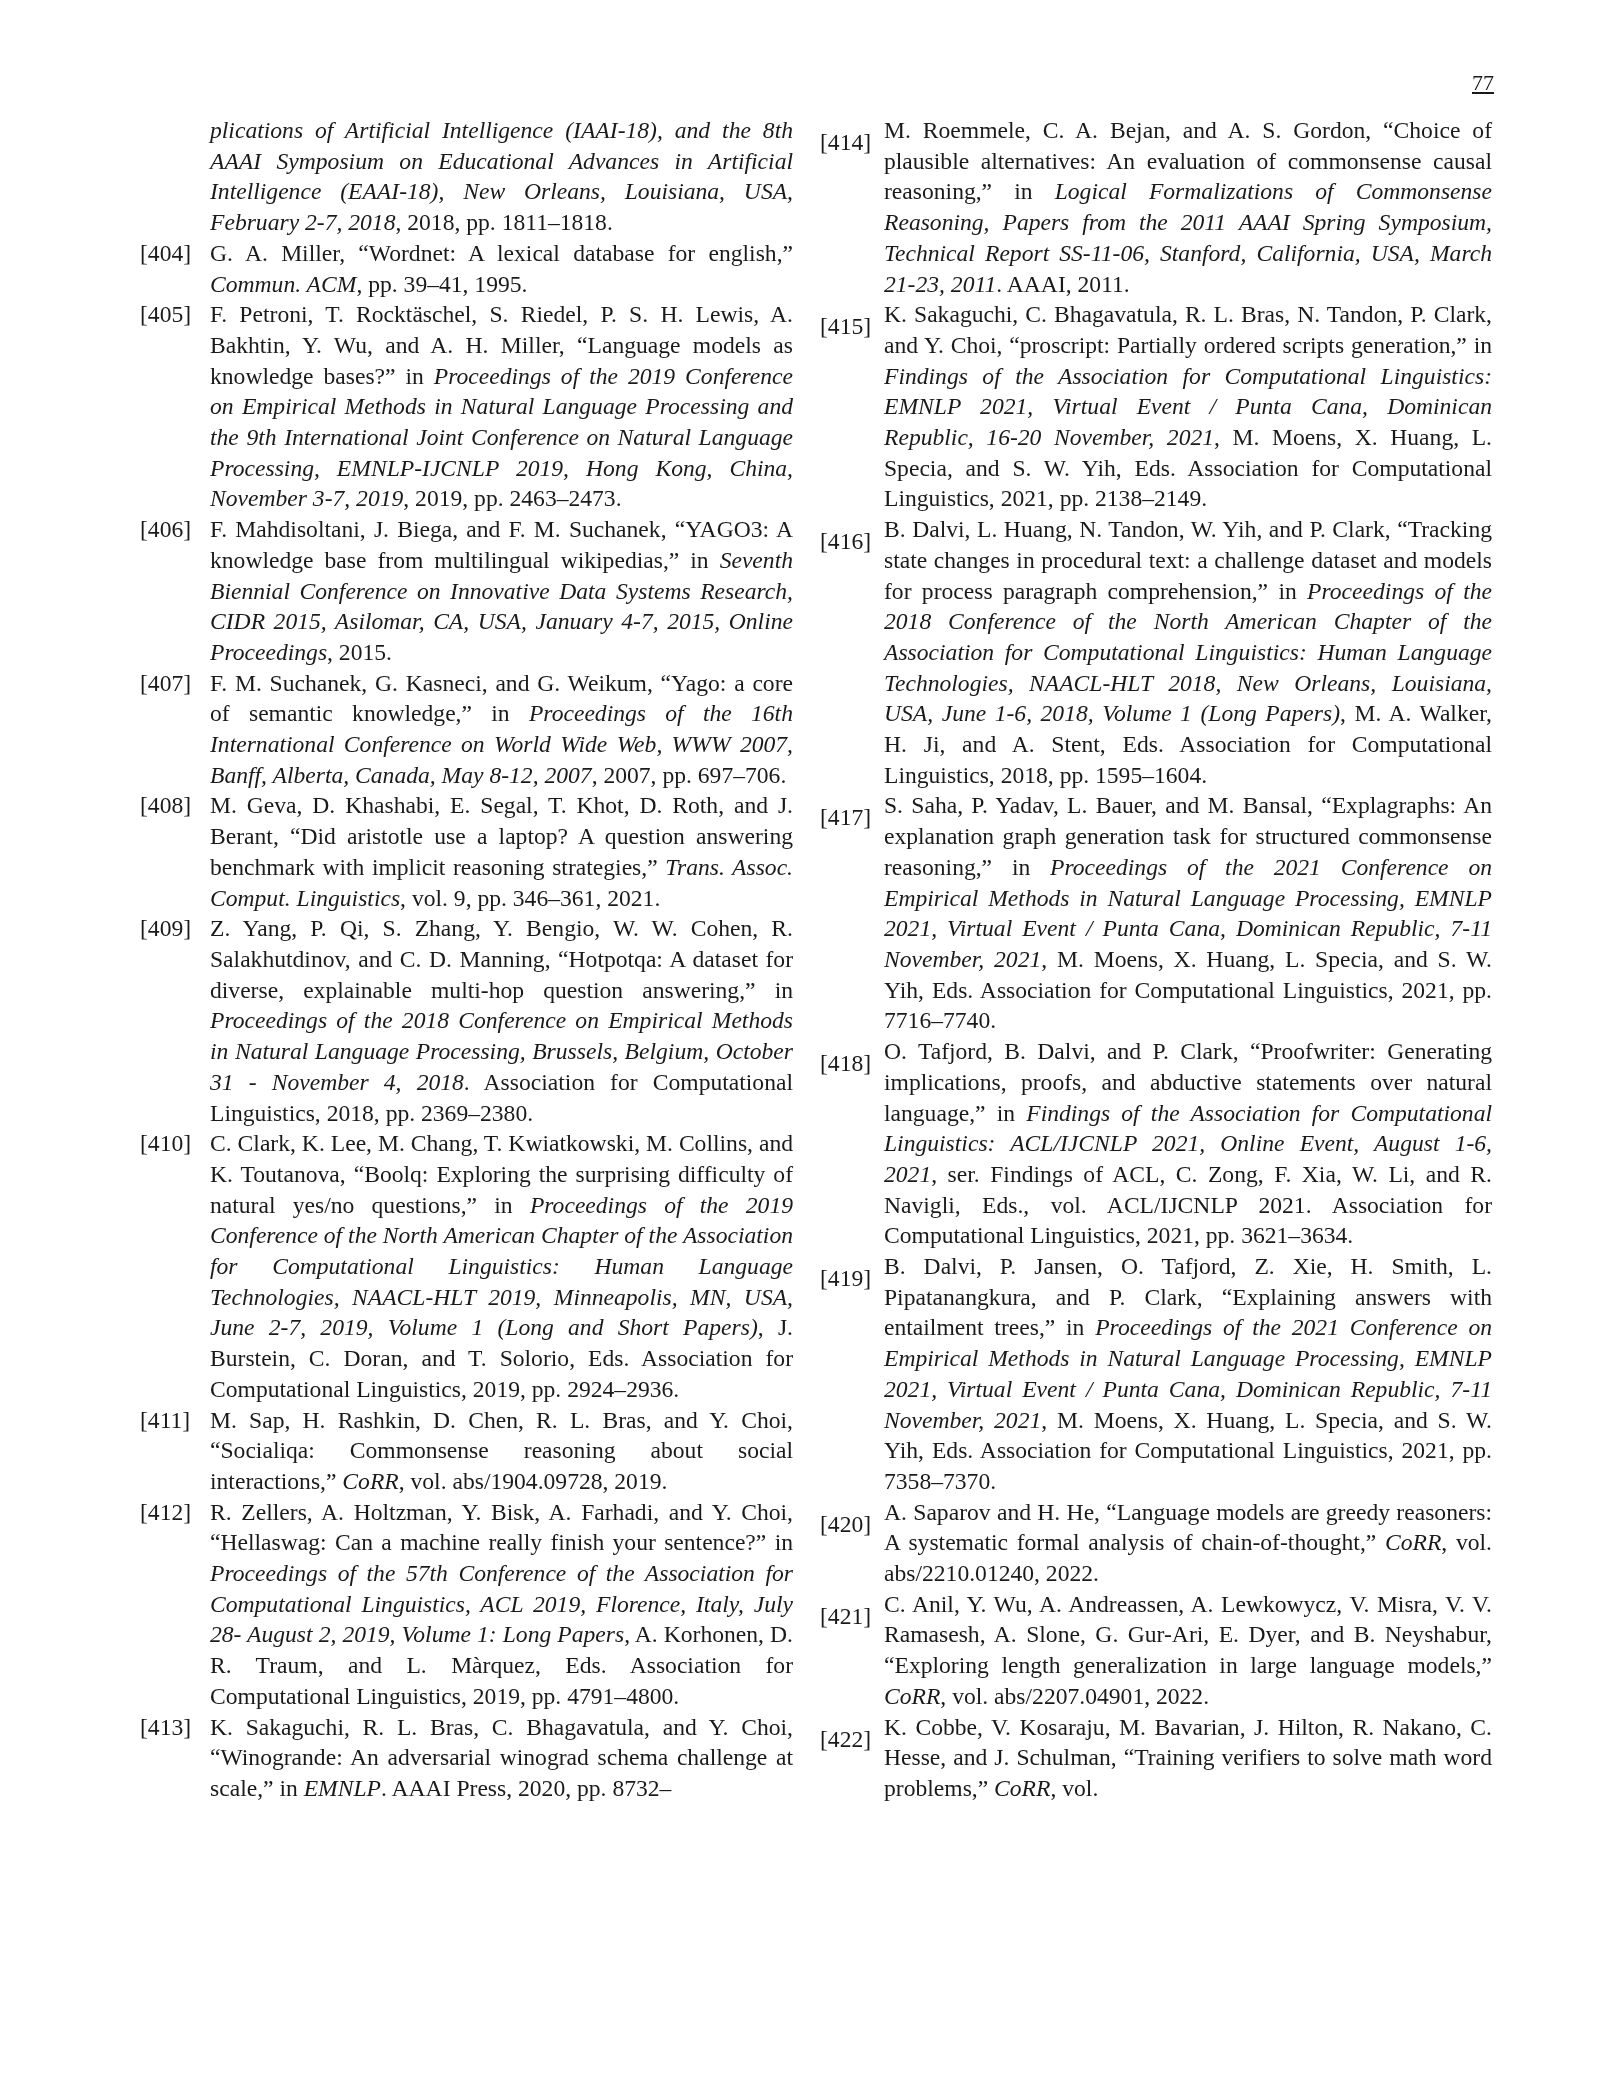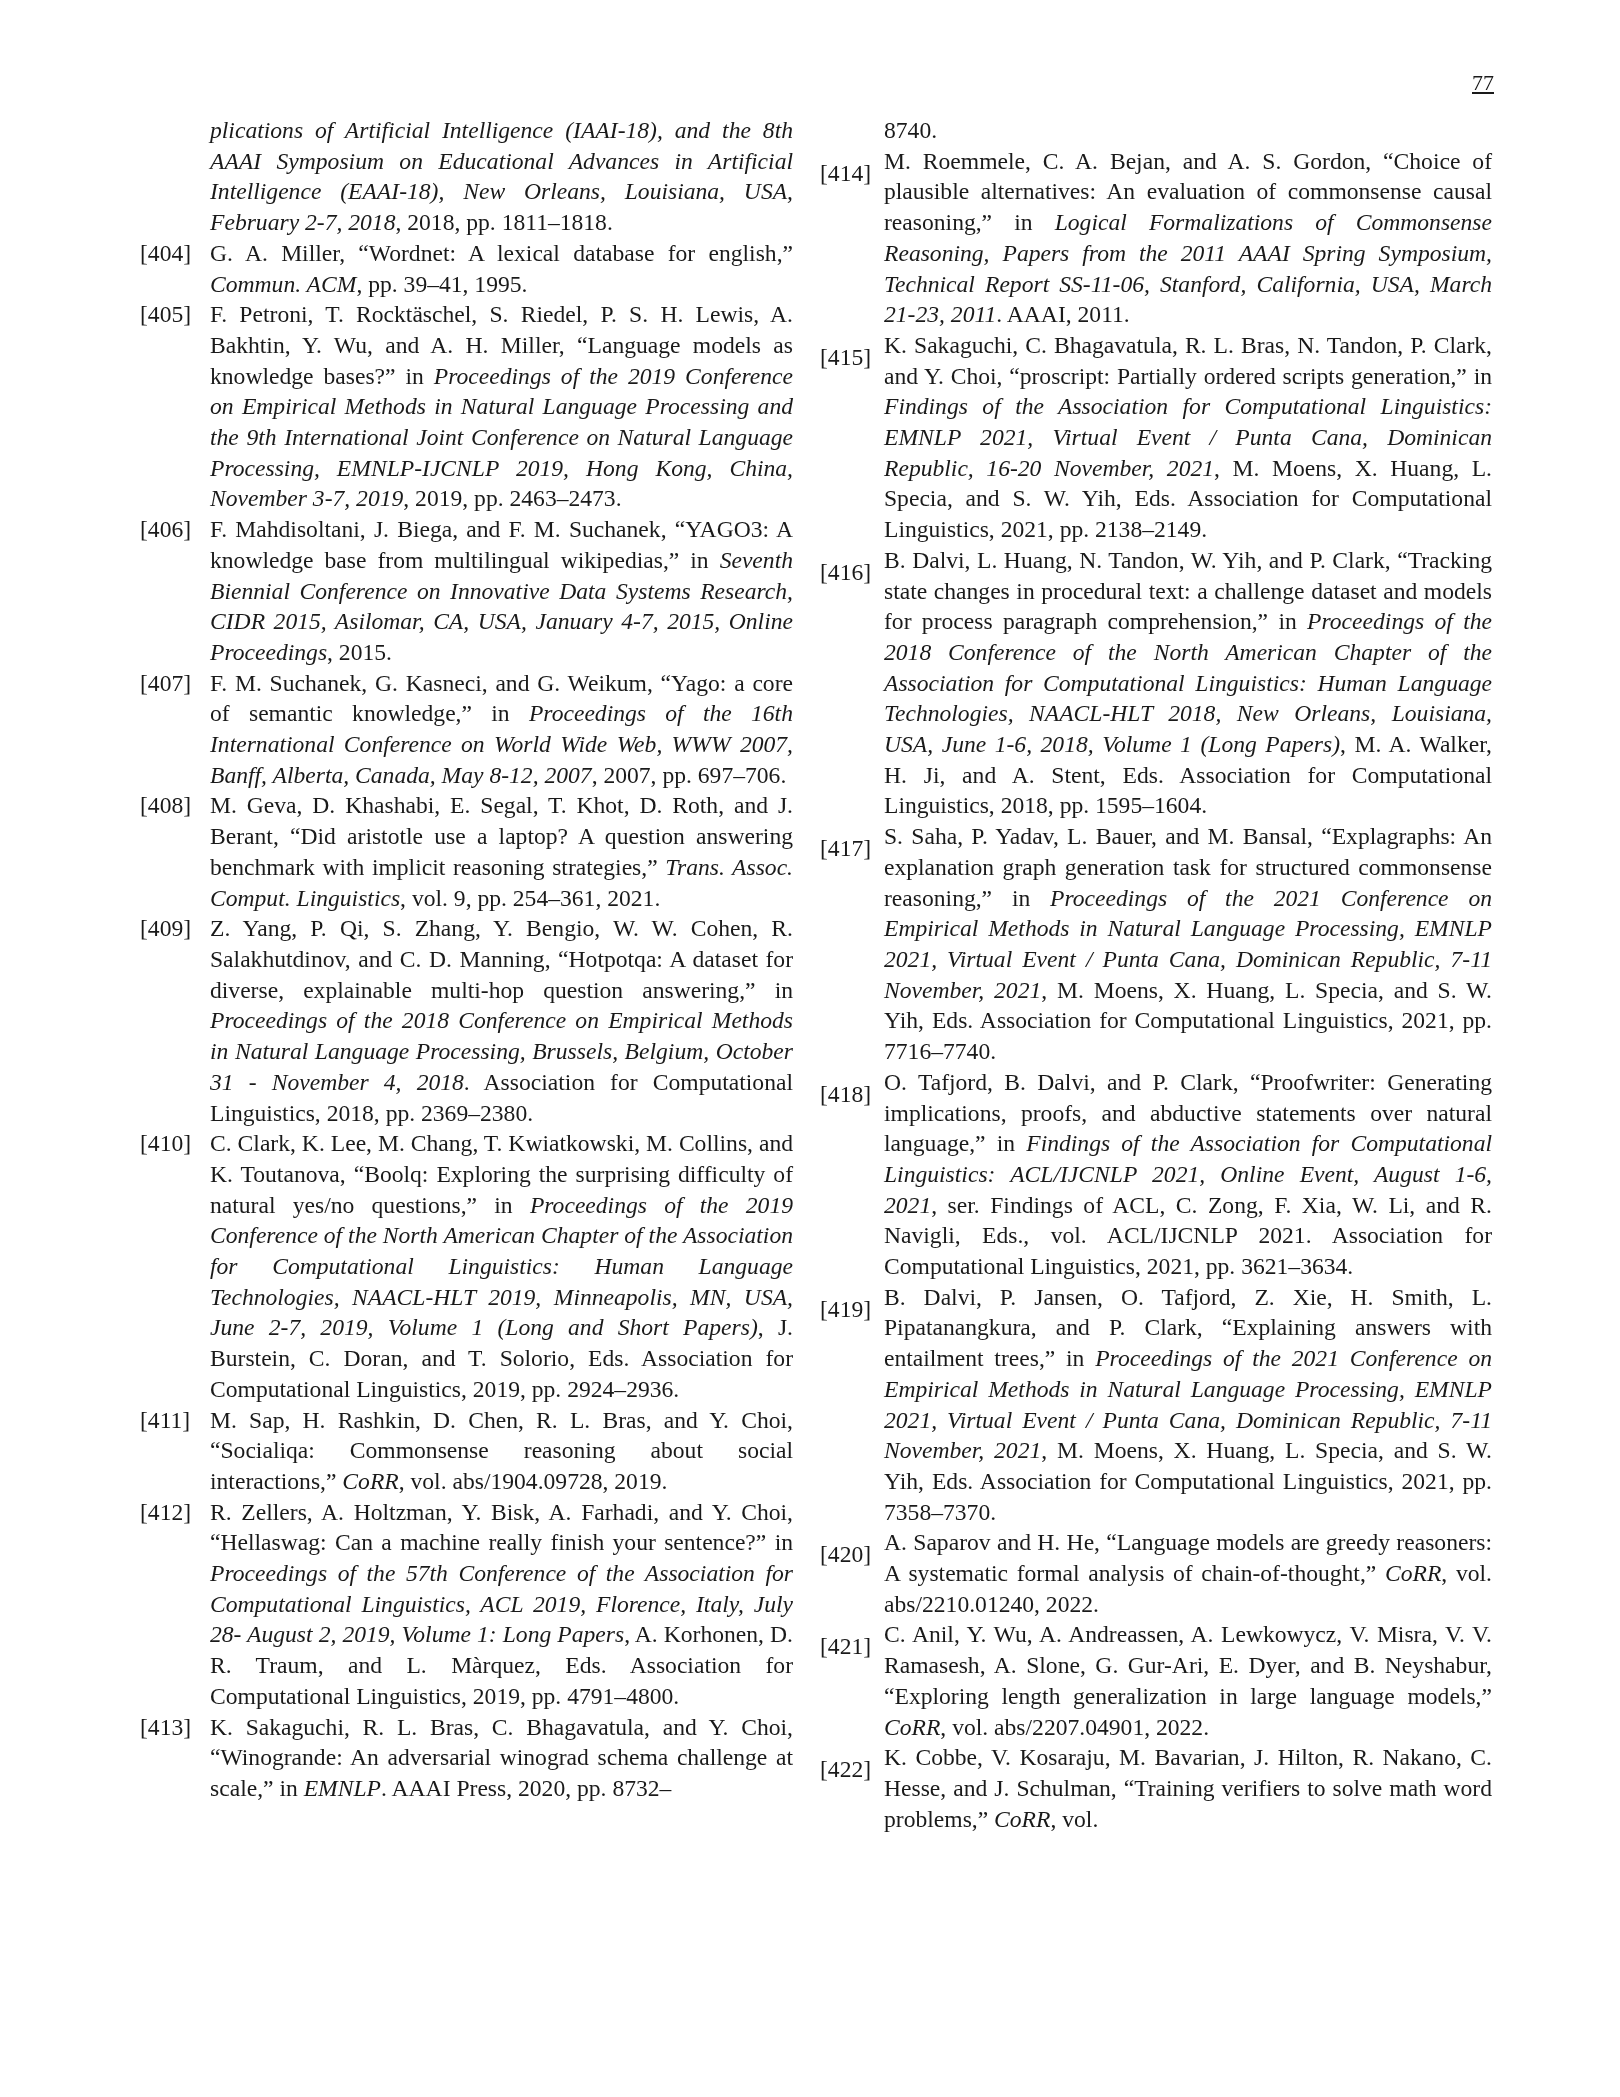--- a/index.html
+++ b/index.html
@@ -19,29 +19,28 @@
 <body>
 
 <div class="page-number">77</div>
 
 <div class="col left" id="col-left">
     <div class="ref cont"><span class="body"><i>plications of Artificial Intelligence (IAAI-18), and the 8th AAAI Symposium on Educational Advances in Artificial Intelligence (EAAI-18), New Orleans, Louisiana, USA, February 2-7, 2018</i><span>, 2018, pp. 1811–1818.</span></span></div>
     <div class="ref"><span class="num">[404]</span><span class="body"><span>G. A. Miller, “Wordnet: A lexical database for english,” </span><i>Commun. ACM</i><span>, pp. 39–41, 1995.</span></span></div>
     <div class="ref"><span class="num">[405]</span><span class="body"><span>F. Petroni, T. Rocktäschel, S. Riedel, P. S. H. Lewis, A. Bakhtin, Y. Wu, and A. H. Miller, “Language models as knowledge bases?” in </span><i>Proceedings of the 2019 Conference on Empirical Methods in Natural Language Processing and the 9th International Joint Conference on Natural Language Processing, EMNLP-IJCNLP 2019, Hong Kong, China, November 3-7, 2019</i><span>, 2019, pp. 2463–2473.</span></span></div>
     <div class="ref"><span class="num">[406]</span><span class="body"><span>F. Mahdisoltani, J. Biega, and F. M. Suchanek, “YAGO3: A knowledge base from multilingual wikipedias,” in </span><i>Seventh Biennial Conference on Innovative Data Systems Research, CIDR 2015, Asilomar, CA, USA, January 4-7, 2015, Online Proceedings</i><span>, 2015.</span></span></div>
     <div class="ref"><span class="num">[407]</span><span class="body"><span>F. M. Suchanek, G. Kasneci, and G. Weikum, “Yago: a core of semantic knowledge,” in </span><i>Proceedings of the 16th International Conference on World Wide Web, WWW 2007, Banff, Alberta, Canada, May 8-12, 2007</i><span>, 2007, pp. 697–706.</span></span></div>
-    <div class="ref"><span class="num">[408]</span><span class="body"><span>M. Geva, D. Khashabi, E. Segal, T. Khot, D. Roth, and J. Berant, “Did aristotle use a laptop? A question answering benchmark with implicit reasoning strategies,” </span><i>Trans. Assoc. Comput. Linguistics</i><span>, vol. 9, pp. 254–361, 2021.</span></span></div>
+    <div class="ref"><span class="num">[408]</span><span class="body"><span>M. Geva, D. Khashabi, E. Segal, T. Khot, D. Roth, and J. Berant, “Did aristotle use a laptop? A question answering benchmark with implicit reasoning strategies,” </span><i>Trans. Assoc. Comput. Linguistics</i><span>, vol. 9, pp. 346–361, 2021.</span></span></div>
     <div class="ref"><span class="num">[409]</span><span class="body"><span>Z. Yang, P. Qi, S. Zhang, Y. Bengio, W. W. Cohen, R. Salakhutdinov, and C. D. Manning, “Hotpotqa: A dataset for diverse, explainable multi-hop question answering,” in </span><i>Proceedings of the 2018 Conference on Empirical Methods in Natural Language Processing, Brussels, Belgium, October 31 - November 4, 2018</i><span>.   Association for Computational Linguistics, 2018, pp. 2369–2380.</span></span></div>
     <div class="ref"><span class="num">[410]</span><span class="body"><span>C. Clark, K. Lee, M. Chang, T. Kwiatkowski, M. Collins, and K. Toutanova, “Boolq: Exploring the surprising difficulty of natural yes/no questions,” in </span><i>Proceedings of the 2019 Conference of the North American Chapter of the Association for Computational Linguistics: Human Language Technologies, NAACL-HLT 2019, Minneapolis, MN, USA, June 2-7, 2019, Volume 1 (Long and Short Papers)</i><span>, J. Burstein, C. Doran, and T. Solorio, Eds. Association for Computational Linguistics, 2019, pp. 2924–2936.</span></span></div>
     <div class="ref"><span class="num">[411]</span><span class="body"><span>M. Sap, H. Rashkin, D. Chen, R. L. Bras, and Y. Choi, “Socialiqa: Commonsense reasoning about social interactions,” </span><i>CoRR</i><span>, vol. abs/1904.09728, 2019.</span></span></div>
     <div class="ref"><span class="num">[412]</span><span class="body"><span>R. Zellers, A. Holtzman, Y. Bisk, A. Farhadi, and Y. Choi, “Hellaswag: Can a machine really finish your sentence?” in </span><i>Proceedings of the 57th Conference of the Association for Computational Linguistics, ACL 2019, Florence, Italy, July 28- August 2, 2019, Volume 1: Long Papers</i><span>, A. Korhonen, D. R. Traum, and L. Màrquez, Eds.   Association for Computational Linguistics, 2019, pp. 4791–4800.</span></span></div>
     <div class="ref"><span class="num">[413]</span><span class="body"><span>K. Sakaguchi, R. L. Bras, C. Bhagavatula, and Y. Choi, “Winogrande: An adversarial winograd schema challenge at scale,” in </span><i>EMNLP</i><span>.   AAAI Press, 2020, pp. 8732–</span></span></div>
   </div>
 <div class="col right" id="col-right">
-    <div class="ref cont"><span class="body"><span>8740.</span></span></div>
     <div class="ref"><span class="num">[414]</span><span class="body"><span>M. Roemmele, C. A. Bejan, and A. S. Gordon, “Choice of plausible alternatives: An evaluation of commonsense causal reasoning,” in </span><i>Logical Formalizations of Commonsense Reasoning, Papers from the 2011 AAAI Spring Symposium, Technical Report SS-11-06, Stanford, California, USA, March 21-23, 2011</i><span>.   AAAI, 2011.</span></span></div>
     <div class="ref"><span class="num">[415]</span><span class="body"><span>K. Sakaguchi, C. Bhagavatula, R. L. Bras, N. Tandon, P. Clark, and Y. Choi, “proscript: Partially ordered scripts generation,” in </span><i>Findings of the Association for Computational Linguistics: EMNLP 2021, Virtual Event / Punta Cana, Dominican Republic, 16-20 November, 2021</i><span>, M. Moens, X. Huang, L. Specia, and S. W. Yih, Eds. Association for Computational Linguistics, 2021, pp. 2138–2149.</span></span></div>
     <div class="ref"><span class="num">[416]</span><span class="body"><span>B. Dalvi, L. Huang, N. Tandon, W. Yih, and P. Clark, “Tracking state changes in procedural text: a challenge dataset and models for process paragraph comprehension,” in </span><i>Proceedings of the 2018 Conference of the North American Chapter of the Association for Computational Linguistics: Human Language Technologies, NAACL-HLT 2018, New Orleans, Louisiana, USA, June 1-6, 2018, Volume 1 (Long Papers)</i><span>, M. A. Walker, H. Ji, and A. Stent, Eds.   Association for Computational Linguistics, 2018, pp. 1595–1604.</span></span></div>
     <div class="ref"><span class="num">[417]</span><span class="body"><span>S. Saha, P. Yadav, L. Bauer, and M. Bansal, “Explagraphs: An explanation graph generation task for structured commonsense reasoning,” in </span><i>Proceedings of the 2021 Conference on Empirical Methods in Natural Language Processing, EMNLP 2021, Virtual Event / Punta Cana, Dominican Republic, 7-11 November, 2021</i><span>, M. Moens, X. Huang, L. Specia, and S. W. Yih, Eds. Association for Computational Linguistics, 2021, pp. 7716–7740.</span></span></div>
     <div class="ref"><span class="num">[418]</span><span class="body"><span>O. Tafjord, B. Dalvi, and P. Clark, “Proofwriter: Generating implications, proofs, and abductive statements over natural language,” in </span><i>Findings of the Association for Computational Linguistics: ACL/IJCNLP 2021, Online Event, August 1-6, 2021</i><span>, ser. Findings of ACL, C. Zong, F. Xia, W. Li, and R. Navigli, Eds., vol. ACL/IJCNLP 2021.   Association for Computational Linguistics, 2021, pp. 3621–3634.</span></span></div>
     <div class="ref"><span class="num">[419]</span><span class="body"><span>B. Dalvi, P. Jansen, O. Tafjord, Z. Xie, H. Smith, L. Pipatanangkura, and P. Clark, “Explaining answers with entailment trees,” in </span><i>Proceedings of the 2021 Conference on Empirical Methods in Natural Language Processing, EMNLP 2021, Virtual Event / Punta Cana, Dominican Republic, 7-11 November, 2021</i><span>, M. Moens, X. Huang, L. Specia, and S. W. Yih, Eds.   Association for Computational Linguistics, 2021, pp. 7358–7370.</span></span></div>
     <div class="ref"><span class="num">[420]</span><span class="body"><span>A. Saparov and H. He, “Language models are greedy reasoners: A systematic formal analysis of chain-of-thought,” </span><i>CoRR</i><span>, vol. abs/2210.01240, 2022.</span></span></div>
     <div class="ref"><span class="num">[421]</span><span class="body"><span>C. Anil, Y. Wu, A. Andreassen, A. Lewkowycz, V. Misra, V. V. Ramasesh, A. Slone, G. Gur-Ari, E. Dyer, and B. Neyshabur, “Exploring length generalization in large language models,” </span><i>CoRR</i><span>, vol. abs/2207.04901, 2022.</span></span></div>
     <div class="ref"><span class="num">[422]</span><span class="body"><span>K. Cobbe, V. Kosaraju, M. Bavarian, J. Hilton, R. Nakano, C. Hesse, and J. Schulman, “Training verifiers to solve math word problems,” </span><i>CoRR</i><span>, vol.</span></span></div>
   </div>

